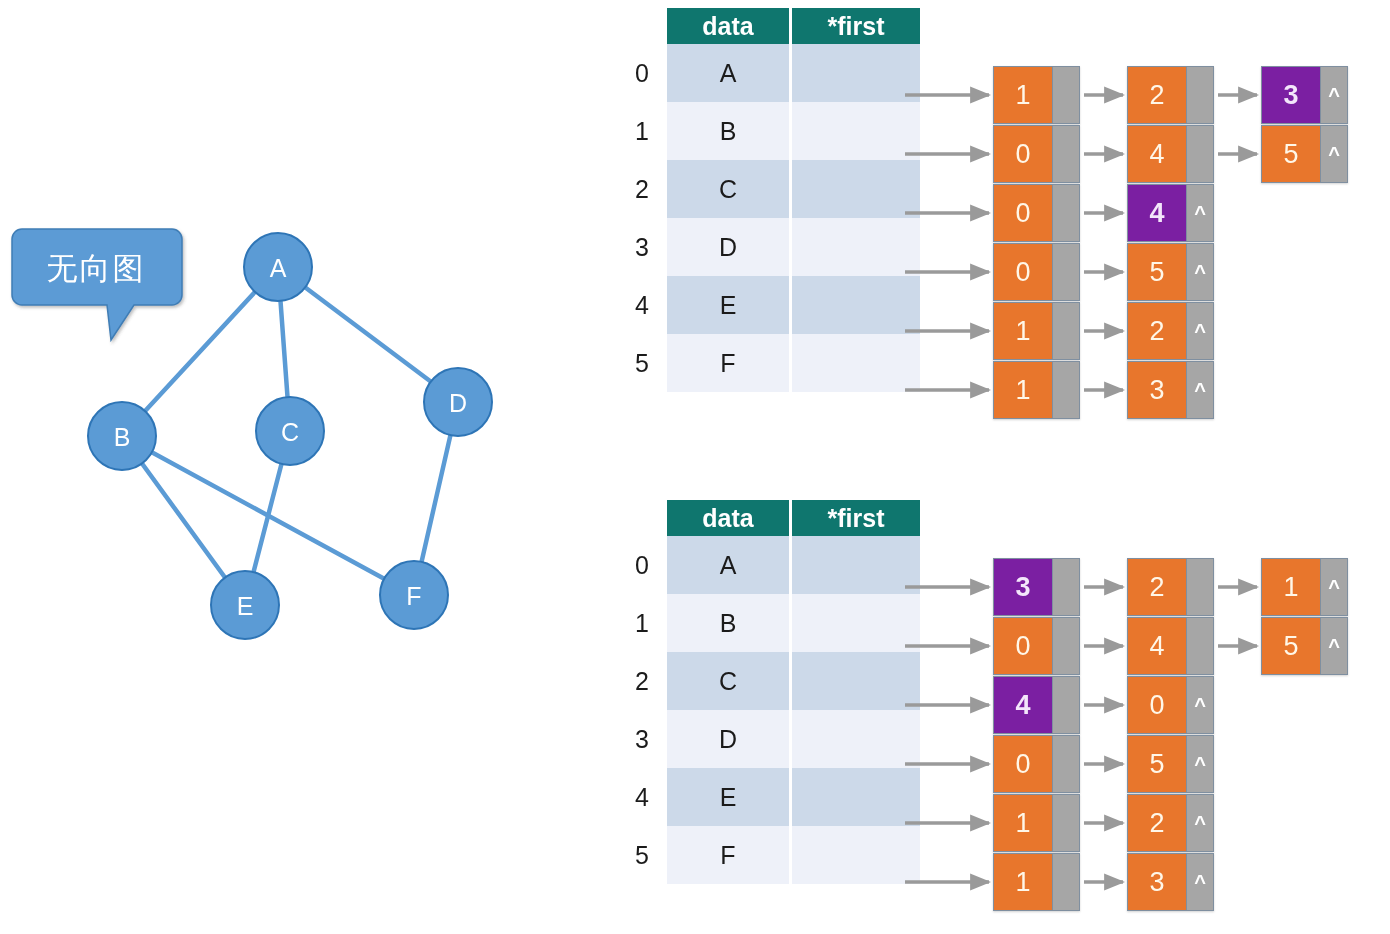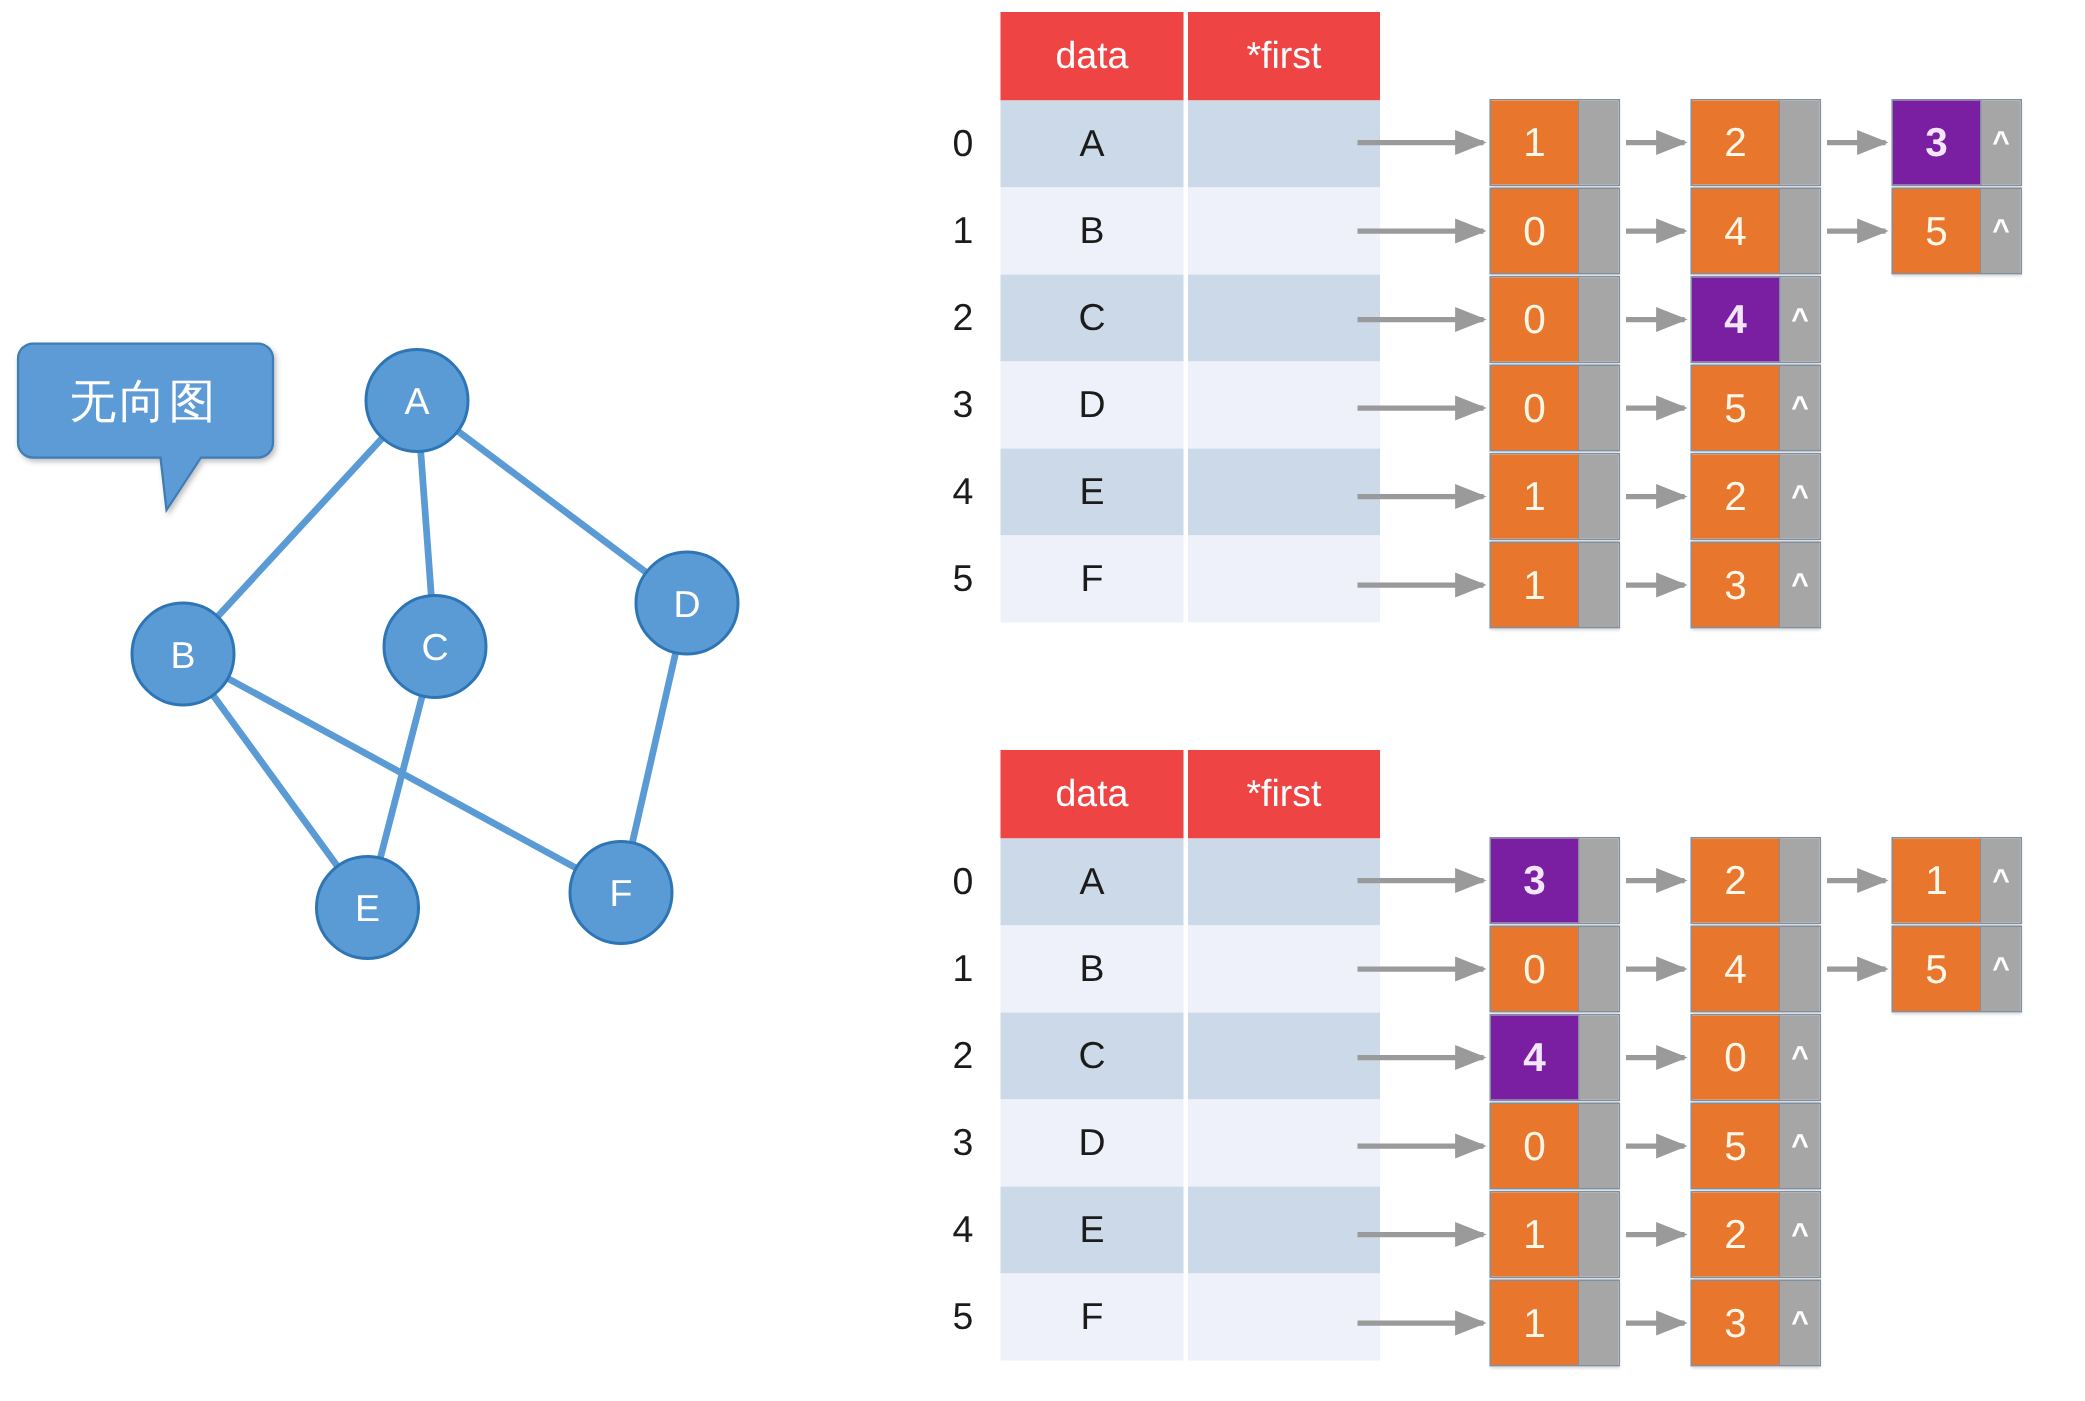--- a/index.html
+++ b/index.html
@@ -24,23 +24,23 @@
   }
 
   
   .diagram{position:absolute;}
   #diagram-1{left:0;top:0;width:1390px;height:440px;}
   #diagram-2{left:0;top:492px;width:1390px;height:442px;}
 
   .adj-table{position:absolute;left:667px;top:8px;}
   .thead{display:flex;}
   .th{
-    width:122px;height:59px;background:#ef4444;color:#ffffff;
+    width:122px;height:36px;background:#0f766e;color:#ffffff;
     display:flex;align-items:center;justify-content:center;
-    font-size:25px;font-weight:normal;margin-right:3px;
+    font-size:25px;font-weight:bold;margin-right:3px;
     box-shadow:0 1px 0 rgba(0,0,0,.06);
   }
   .th:last-child{margin-right:5px;width:128px;}
   .trow{display:flex;position:relative;height:58px;}
   .tc{height:58px;display:flex;align-items:center;justify-content:center;
       font-size:25px;color:#1b1b1b;margin-right:3px;width:122px;}
   .tc.firstcol{width:128px;margin-right:0;}
   .trow.odd .tc{background:#ccd9e9;}
   .trow.even .tc{background:#eef1f9;}
   .rowidx{

